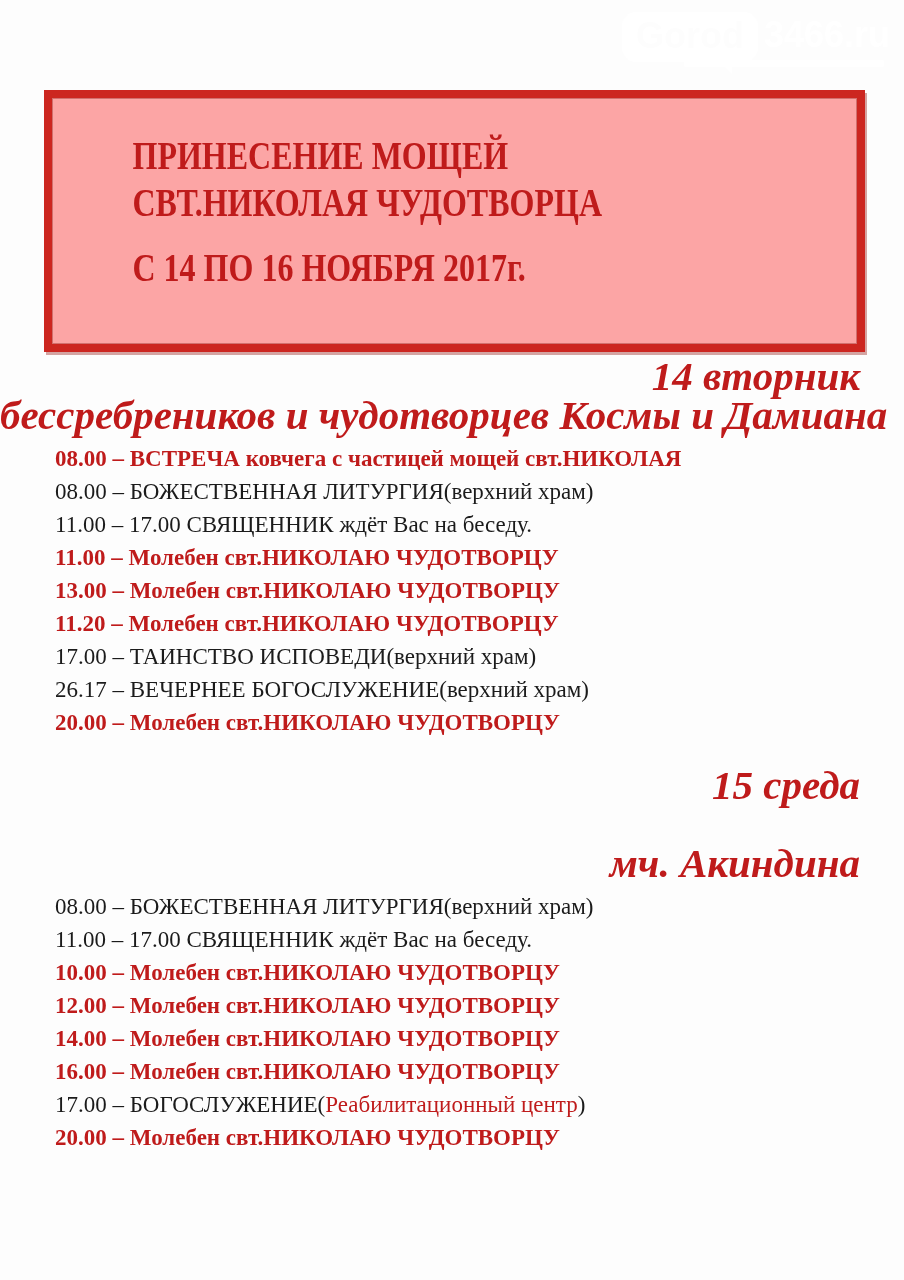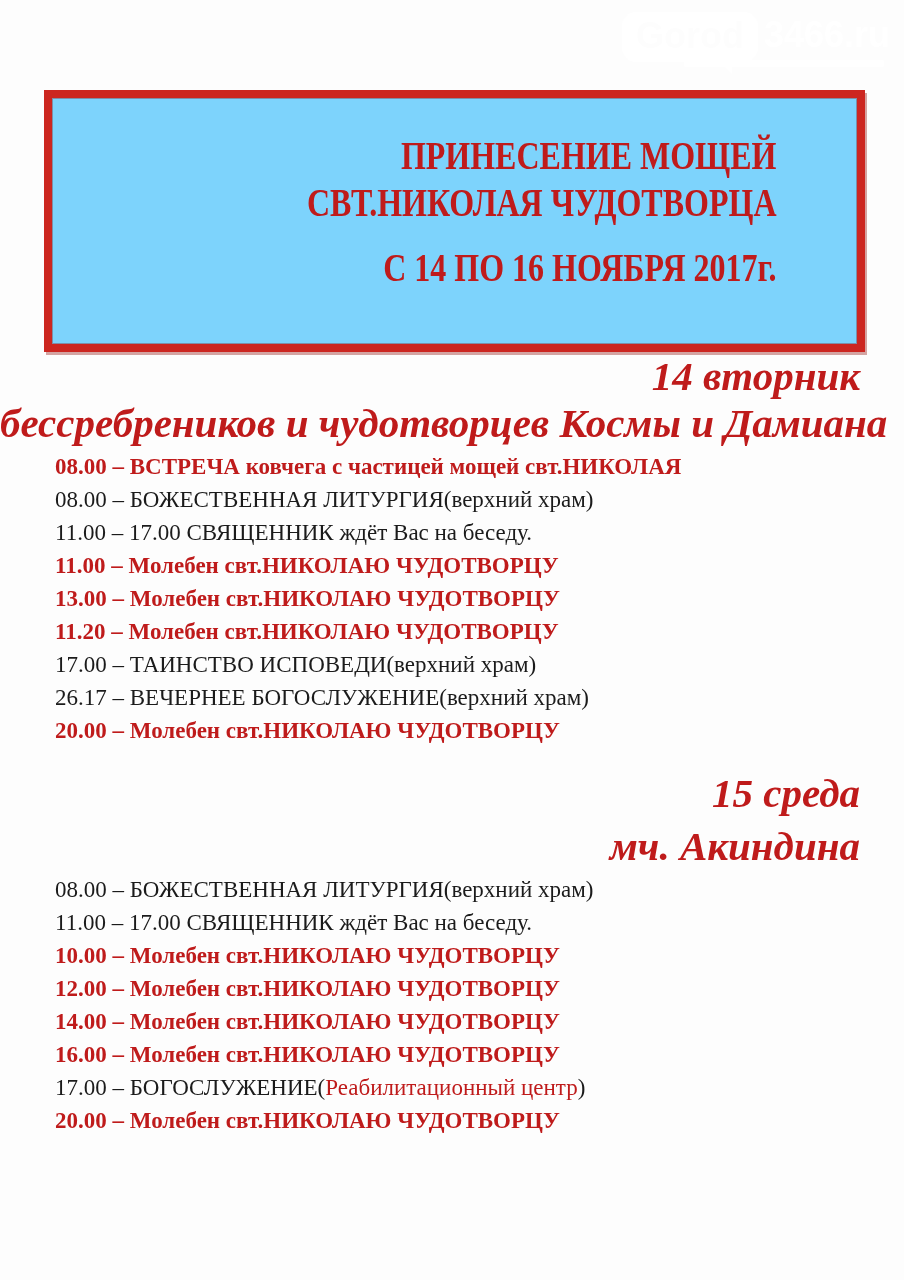--- a/index.html
+++ b/index.html
@@ -30,41 +30,41 @@
   .wm-tagline{
     position:absolute;right:6px;top:48px;
     width:200px;height:7px;background:#ffffff;border-radius:2px;
   }
   
   .banner{
     margin:90px 39px 0 44px;
     border:8px solid #cc2620;
     box-shadow:2px 3px 0 rgba(150,30,24,.4), inset 0 0 0 1px rgba(130,15,10,.35);
     height:212px;
-    text-align:right;
+    text-align:left;
     padding-top:34px;
     box-sizing:content-box;
-    background:#7dd3fc;
+    background:#fca5a5;
   }
   .banner-line{
     font-size:40px;font-weight:bold;color:#bf1b1b;
     line-height:47px;white-space:nowrap;
     transform:scaleX(0.8);transform-origin:50% 50%;
   }
   .banner-date{margin-top:18px;}
   
   .day-label,.day-subtitle{
     text-align:right;padding-right:44px;
     color:#bf1b1b;font-weight:bold;font-style:italic;
     font-size:41px;line-height:37px;white-space:nowrap;
   }
   .day .day-label{margin-top:6px;}
   .day.second .day-label{margin-top:28px;}
-  .day .day-subtitle{margin-top:10px;}
-  .day.second .day-subtitle{margin-top:16px;}
+  .day .day-subtitle{margin-top:2px;}
+  .day.second .day-subtitle{margin-top:41px;}
   .events{
     padding-left:55px;margin-top:8px;
     font-size:23px;line-height:33px;color:#1b1b1b;
   }
   .event-line{white-space:nowrap;height:33px;}
   .event-line.bold{font-weight:bold;}
   .part-red{color:#bf1b1b;}
   .part-black{color:#1b1b1b;}
 </style>
 </head>

